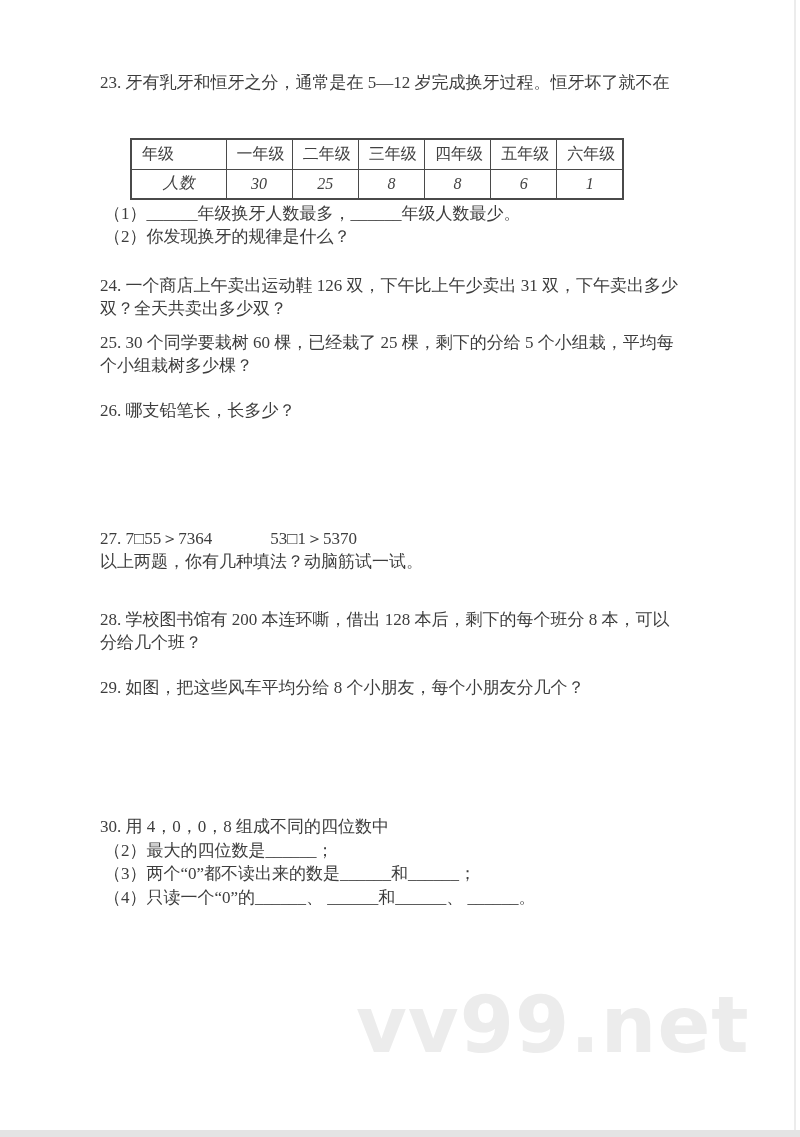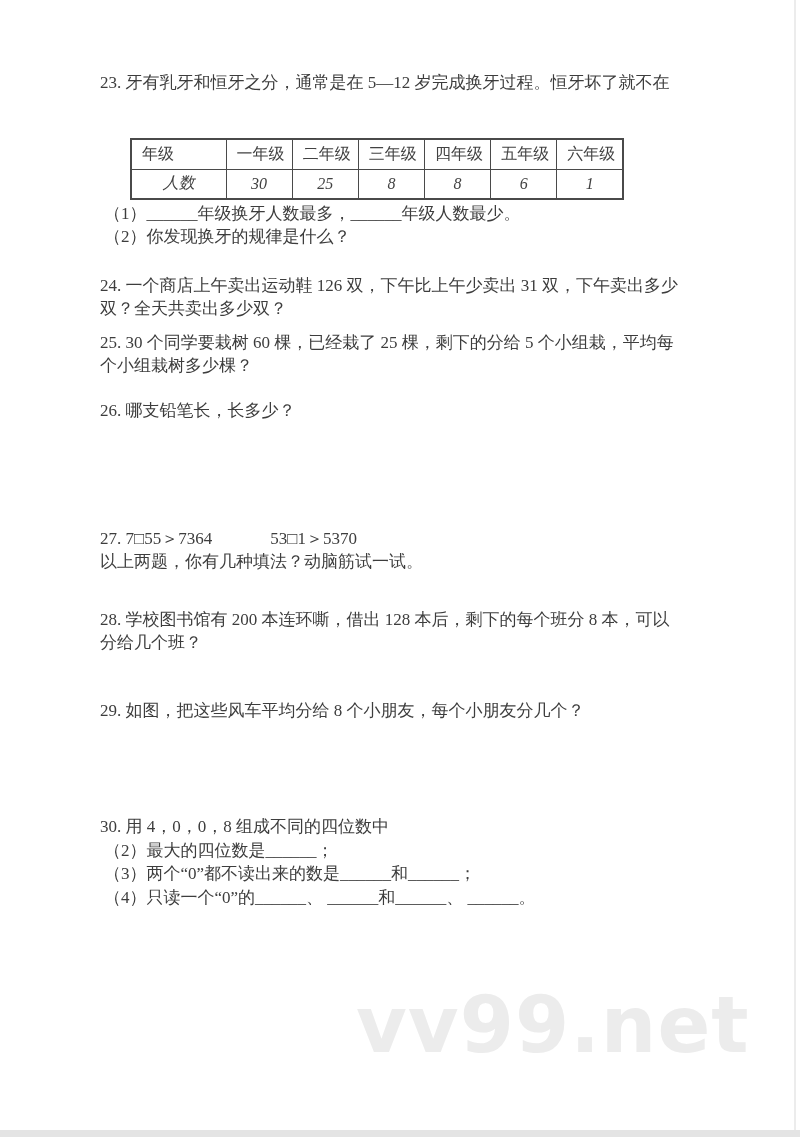--- a/index.html
+++ b/index.html
@@ -134,21 +134,21 @@
       <span>27. 7□55＞7364</span><span class="expr-gap"></span><span>53□1＞5370</span>
     </div>
     <div class="line">以上两题，你有几种填法？动脑筋试一试。</div>
   </div>
 
   <div class="block" style="top:608px">
     <div class="line">28. 学校图书馆有 200 本连环嘶，借出 128 本后，剩下的每个班分 8 本，可以</div>
     <div class="line">分给几个班？</div>
   </div>
 
-  <div class="block" style="top:699px">
+  <div class="block" style="top:676px">
     <div class="line">29. 如图，把这些风车平均分给 8 个小朋友，每个小朋友分几个？</div>
   </div>
 
   <div class="block" style="top:815px; line-height:23.6px;font-family:Liberation Serif, serif;">
     <div class="line">30. 用 4，0，0，8 组成不同的四位数中</div>
     <div class="line sub">（2）最大的四位数是______；</div>
     <div class="line sub">（3）两个“0”都不读出来的数是______和______；</div>
     <div class="line sub">（4）只读一个“0”的______、 ______和______、 ______。</div>
   </div>
 

